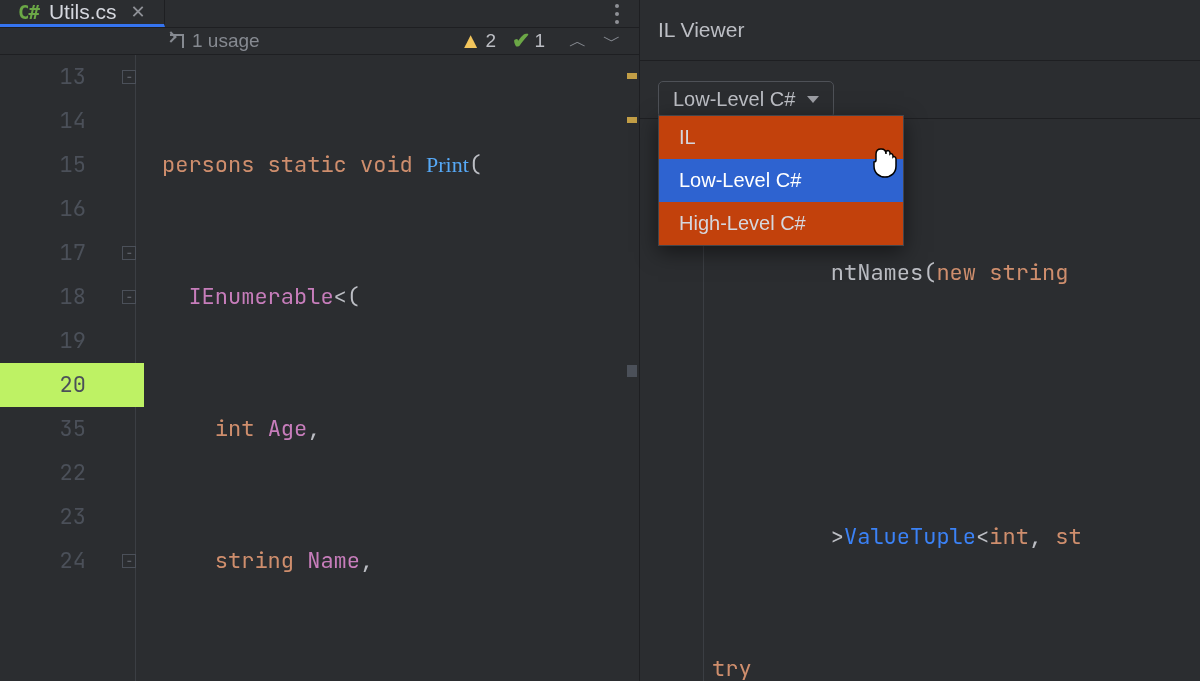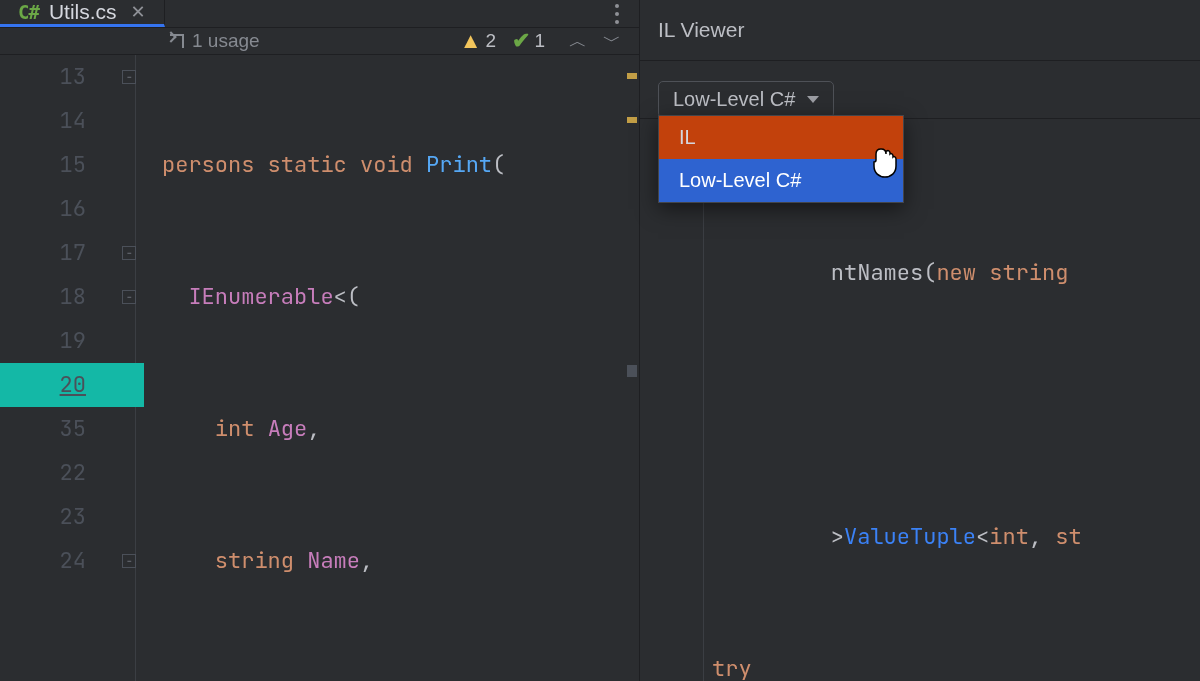--- a/index.html
+++ b/index.html
@@ -28,24 +28,24 @@
   .nav-chevron { color: #868a91; font-size: 18px; margin: 0 8px; }
 
   
   .code-area { display: flex; flex: 1; position: relative; font-family: "JetBrains Mono", Consolas, monospace; font-size: 22px; line-height: 44px; }
   .gutter { width: 150px; color: #4b5059; text-align: right; padding-right: 6px; position: relative; }
   .gutter-line { height: 44px; padding-right: 58px; position: relative; }
   .fold { position: absolute; right: 8px; top: 50%; transform: translateY(-50%); width: 14px; height: 14px; border: 1px solid #4b5059; font-size: 12px; line-height: 12px; text-align: center; color: #6d7179; }
   .fold-line { position: absolute; right: 14px; width: 1px; background: #3b3e43; top: 0; bottom: 0; }
   .code-lines { flex: 1; position: relative; white-space: pre; overflow: hidden; }
   .code-line { height: 44px; padding-left: 12px; position: relative; }
-  .hl-line { background: #14b8a6; text-decoration: underline; }
+  .hl-line { background: #bef264; }
   .kw { color: #cf8e6d; }
   .type { color: #c77dbb; }
-  .method { color: #56a8f5; }
+  .method { color: #56a8f5; font-family: Liberation Serif, serif; }
   .ident { color: #bcbec4; }
   .cls { color: #3b82f6; }
   .punct { color: #bcbec4; }
   .ul { border-bottom: 1px solid #6aab73; }
 
   
   .marker-strip { position: absolute; right: 0; top: 0; width: 14px; height: 100%; }
   .marker { position: absolute; right: 2px; width: 10px; height: 6px; }
   .m-warn { background: #c29e46; }
   .m-sel { background: #4b5059; height: 12px; }
@@ -148,20 +148,21 @@
     <div class="il-header">IL Viewer</div>
 
     <div class="sel-bar">
       <div class="sel-btn">
         <span>Low-Level C#</span>
         <span class="tri"></span>
       </div>
       <div class="dropdown">
         <div class="dd-item">IL</div>
         <div class="dd-item sel">Low-Level C#</div>
+        <div class="dd-item">High-Level C#</div>
       </div>
 
       <svg class="cursor" style="left:232px; top:86px;" viewBox="0 0 26 32">
         <path d="M9 2 C6 2 4 4 4 7 L4 13 C4 14 3 15 2 15 L2 19 C2 26 7 30 13 30 C19 30 24 26 24 19 L24 12 C24 10 22 9 21 10 L21 9 C21 7 19 6 18 7 L18 6 C18 4 16 3 15 4 L14 4 L14 7 C14 4 12 2 9 2 Z" fill="#fff" stroke="#000" stroke-width="1.5"></path>
       </svg>
     </div>
 
     <div class="il-body">
       <div class="il-gutter"></div>
       <div class="il-line">         <span class="ident">ntNames(</span><span class="kw">new</span> <span class="kw">string</span></div>

